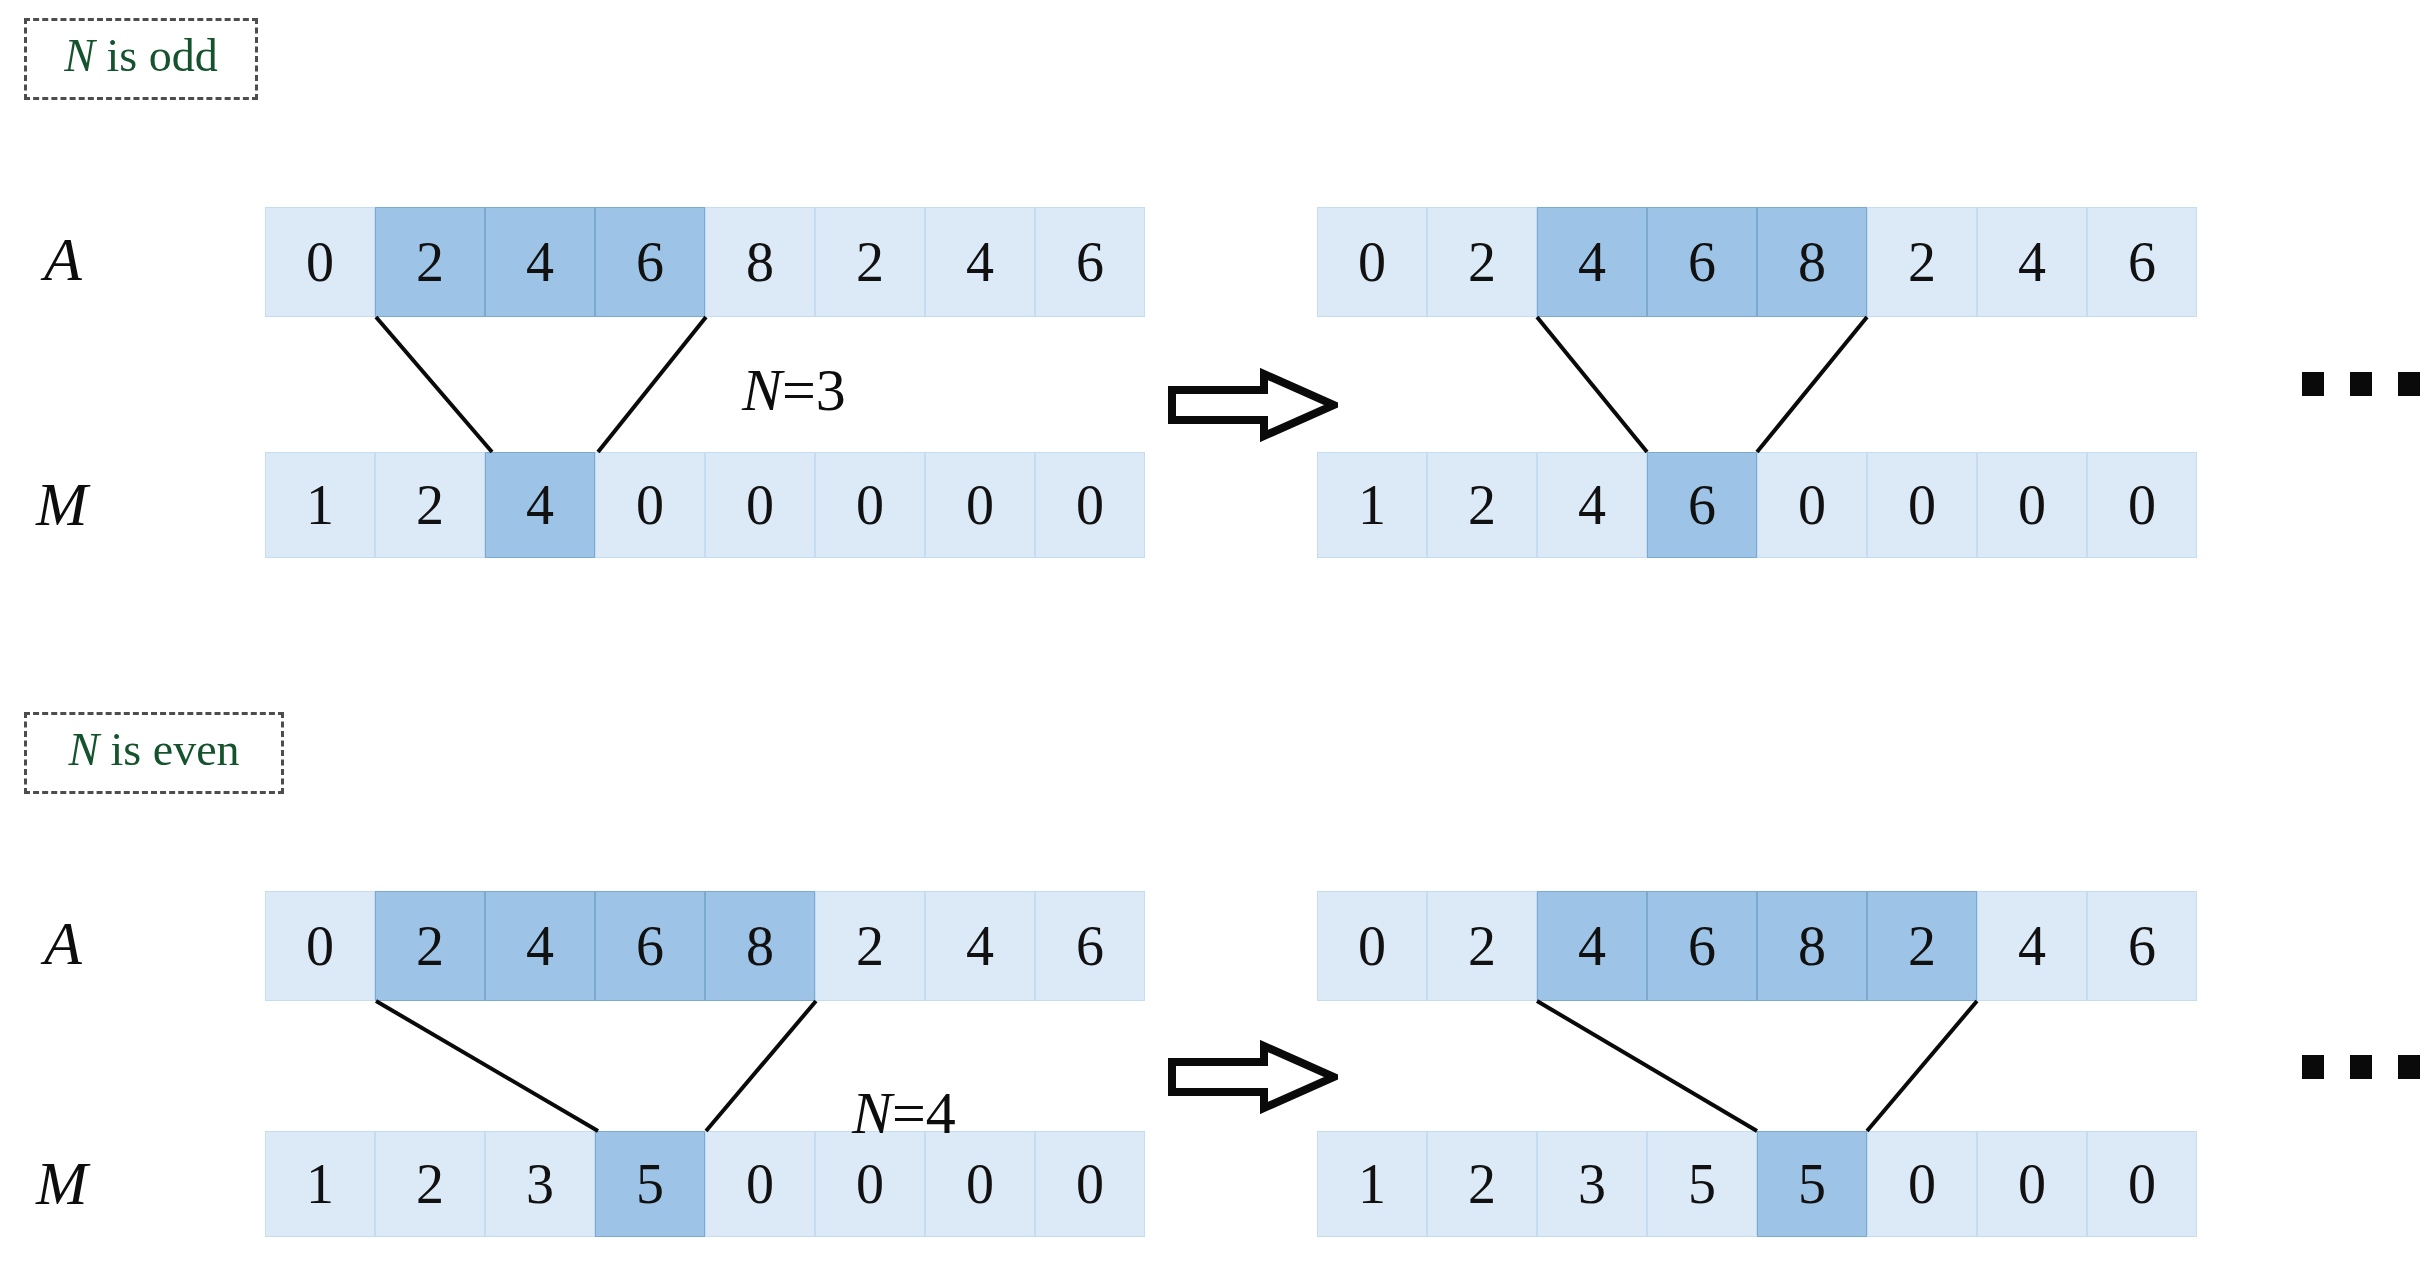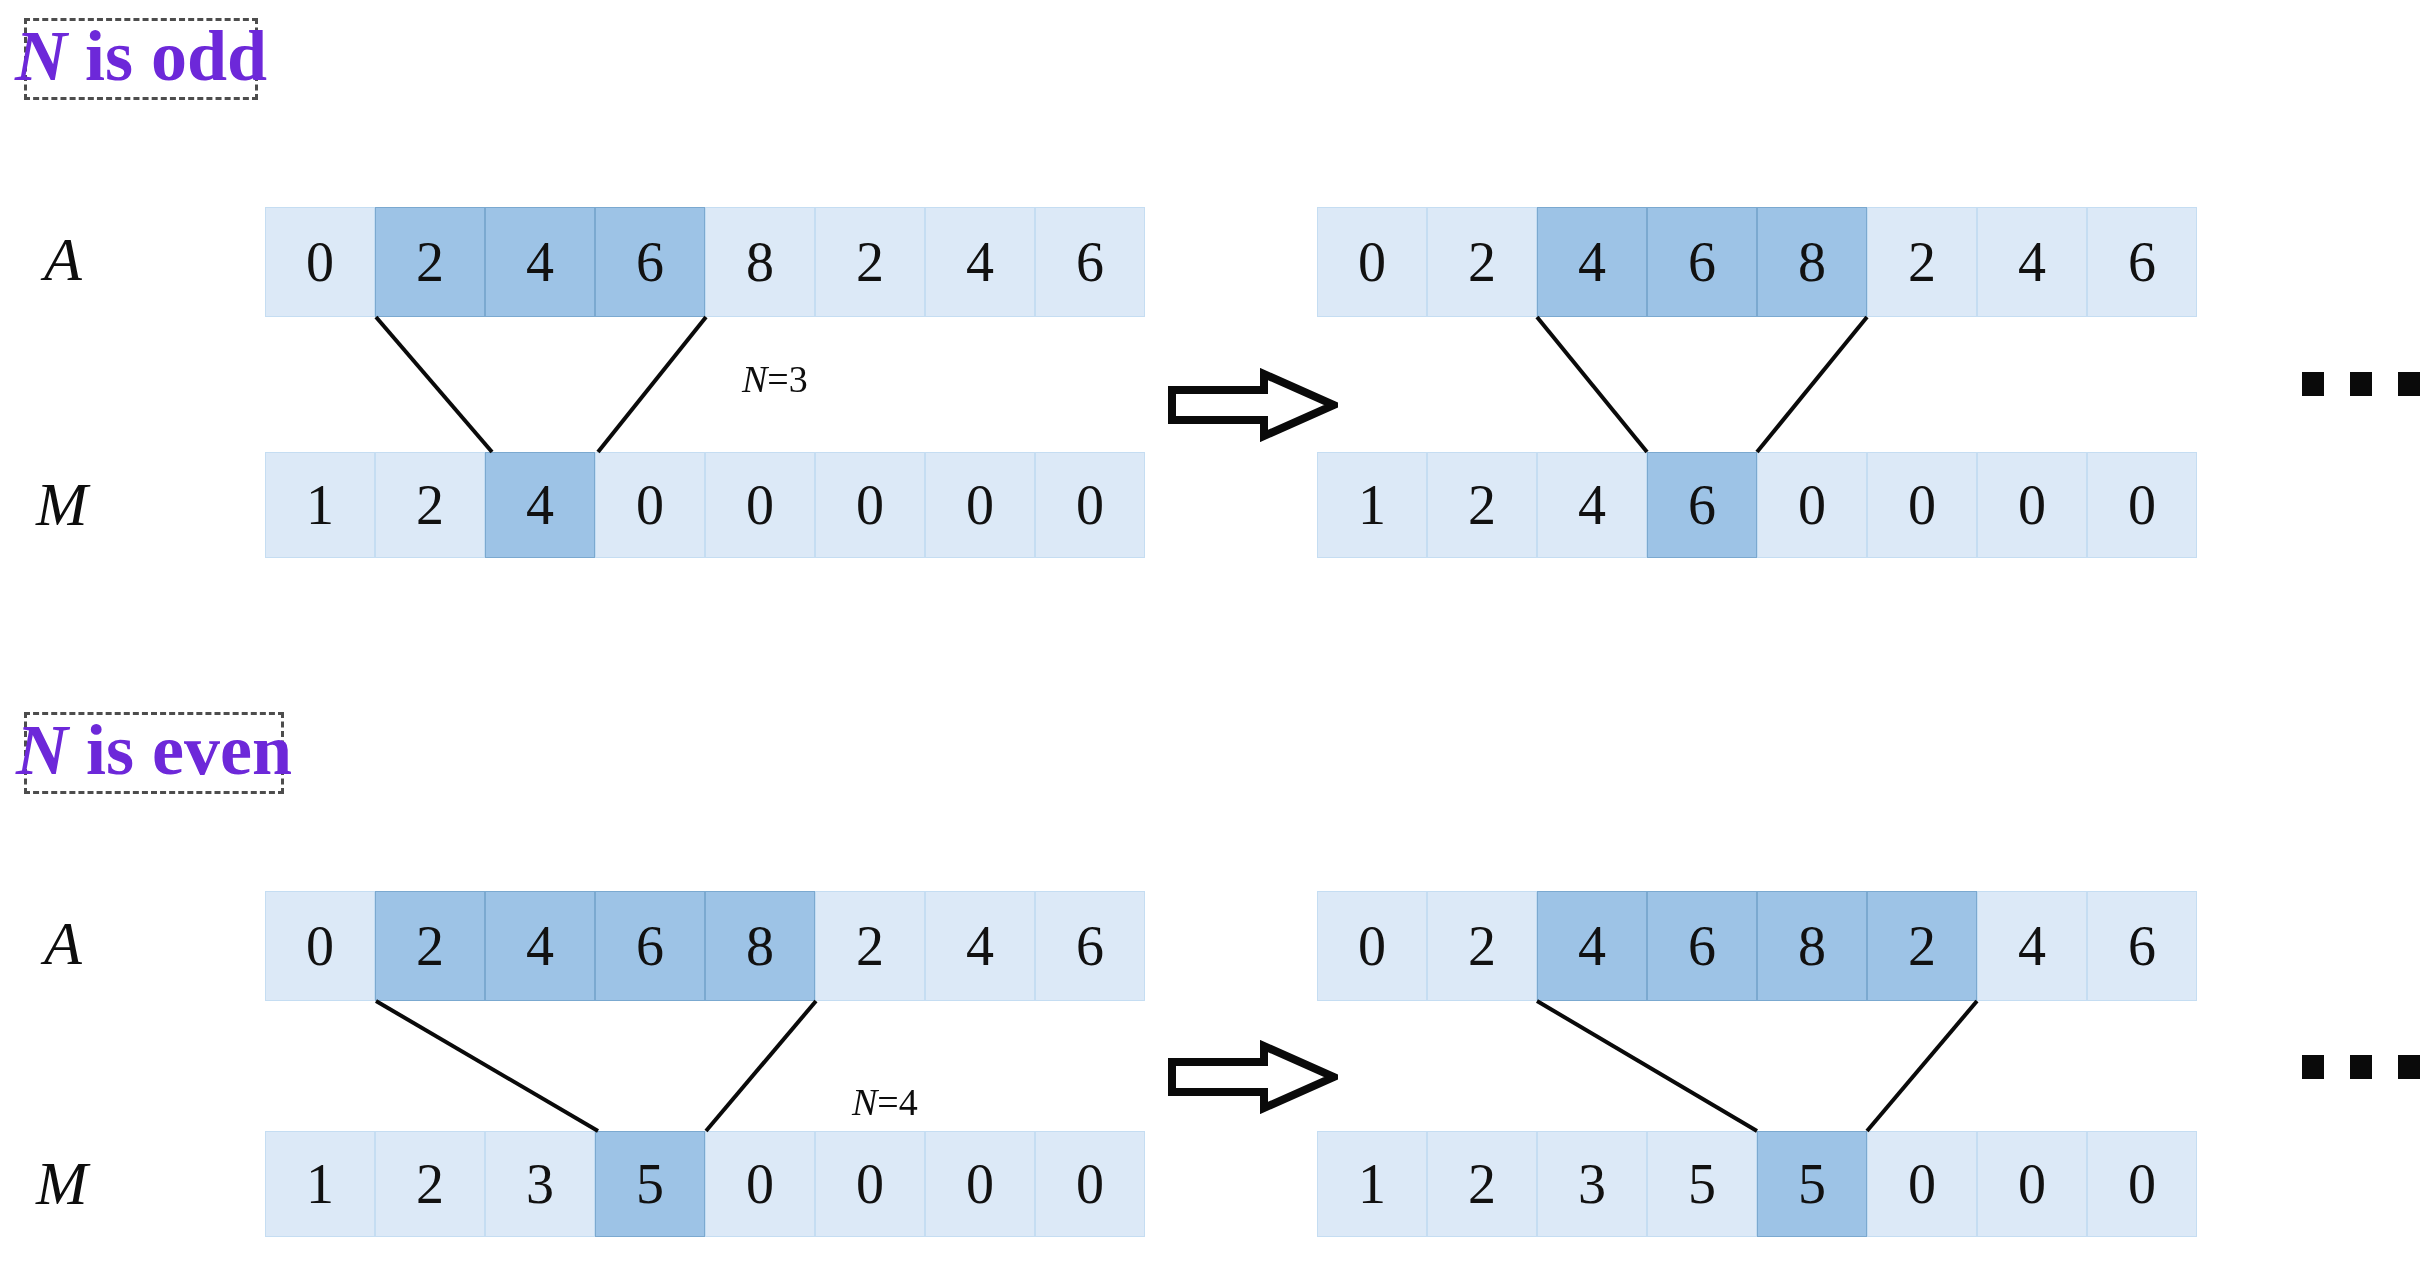--- a/index.html
+++ b/index.html
@@ -5,36 +5,36 @@
   html,body{margin:0;padding:0;background:#ffffff;}
   body{width:2427px;height:1268px;position:relative;overflow:hidden;
        font-family:"Liberation Serif","DejaVu Serif",serif;}
 
   .stage{position:absolute;left:0;top:0;width:2427px;height:1268px;}
 
   
   .sec-label{position:absolute;border:3px dashed #4d4d4d;background:#ffffff;
              display:flex;align-items:center;justify-content:center;
              padding:2px 16px 8px 16px;white-space:nowrap;}
-  .sec-label .txt{font-size:72px;line-height:1;color:#6d28d9;font-weight:bold;}
+  .sec-label .txt{font-size:46px;line-height:1;color:#14532d;}
   .sec-label .ital{font-style:italic;}
 
   
   .rowletter{position:absolute;font-style:italic;font-size:62px;color:#0d0d0d;
              line-height:1;}
 
   
   .array{position:absolute;display:flex;}
   .cell{box-sizing:border-box;display:flex;align-items:center;justify-content:center;
         font-size:56px;color:#111111;line-height:1;}
   .cell.light{background:#dce9f7;border:1px solid #c5ddf2;}
   .cell.dark{background:#9dc3e6;border:1px solid #7ba9d0;}
 
   
-  .ncap{position:absolute;font-size:38px;color:#0d0d0d;line-height:1;white-space:nowrap;}
+  .ncap{position:absolute;font-size:60px;color:#0d0d0d;line-height:1;white-space:nowrap;}
   .ncap .ital{font-style:italic;}
 
   
   .conn{position:absolute;overflow:visible;}
 
   
   .bigarrow{position:absolute;}
 
   
   .dots{position:absolute;display:flex;gap:26px;align-items:center;}

